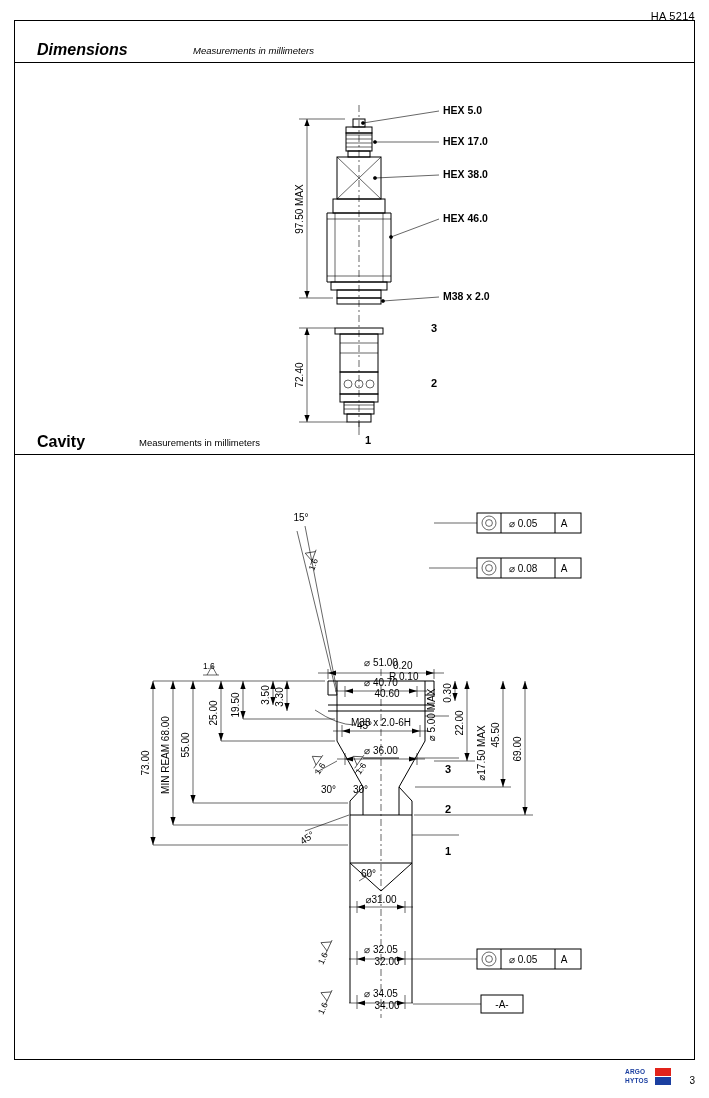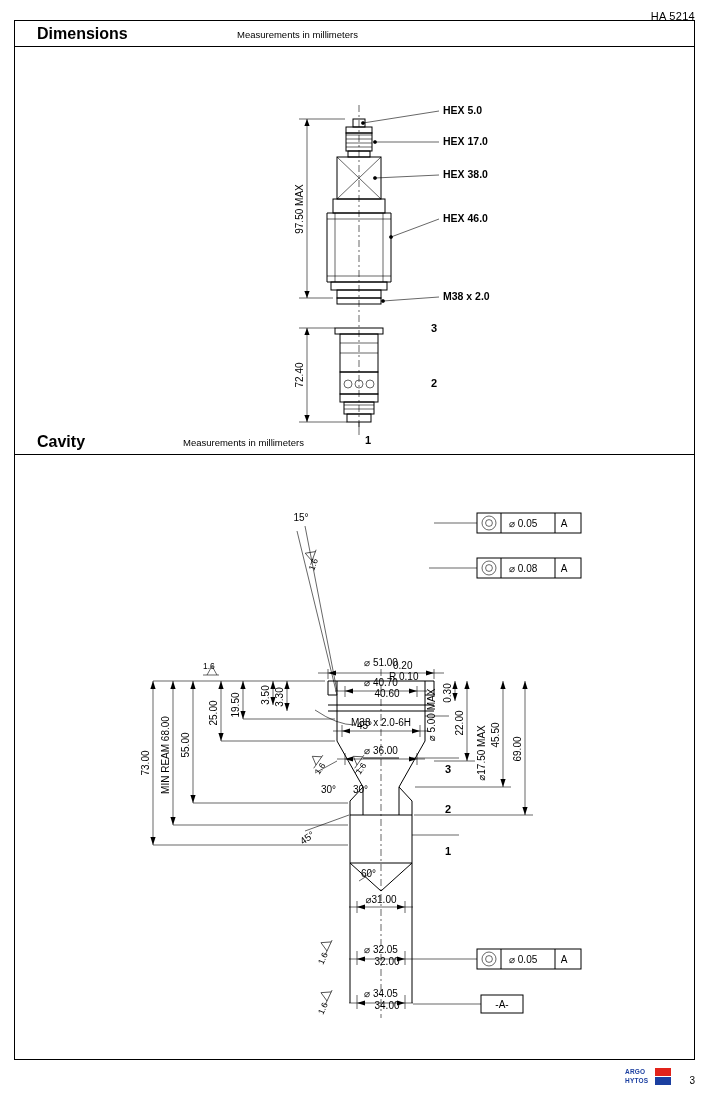--- a/index.html
+++ b/index.html
@@ -46,23 +46,22 @@
     position: absolute;
     left: 22px;
     top: 4px;
     font-size: 16px;
     font-weight: bold;
   }
   .section-header .sub {
     position: absolute;
     top: 8px;
     font-size: 9.5px;
-    margin-left: 44px;
-  }
-  #sec-dim { top: 0; }
+  }
+  #sec-dim { top: 16px; font-style: italic; }
   #sec-dim .sub { left: 178px; }
   #sec-cav { top: 408px; }
   #sec-cav .sub { left: 124px; }
 
   .logo {
     position: absolute;
     right: 36px;
     bottom: 12px;
     width: 48px;
     height: 18px;

